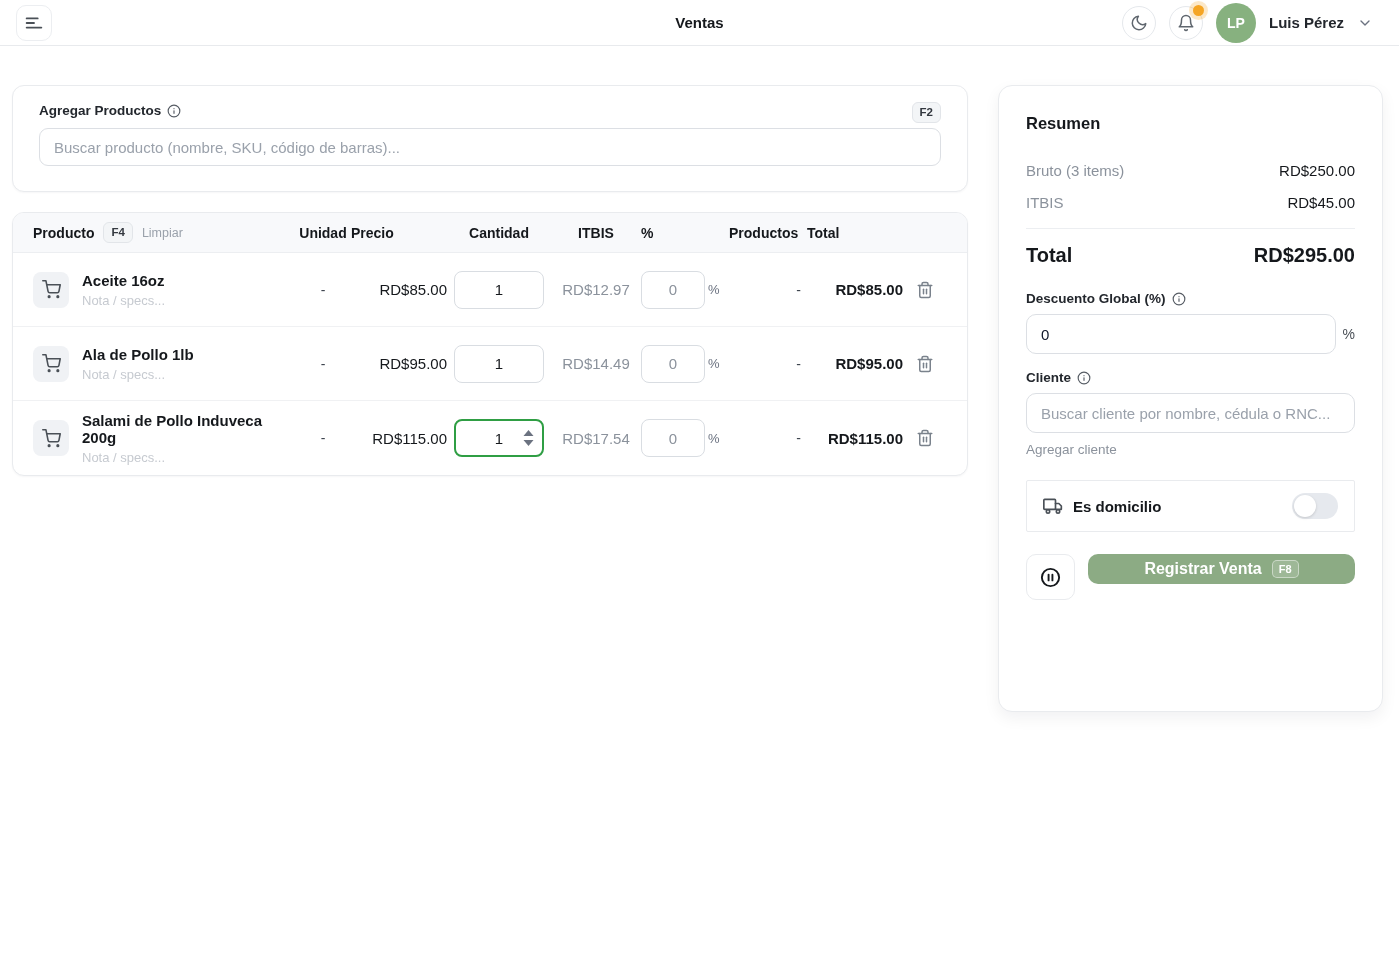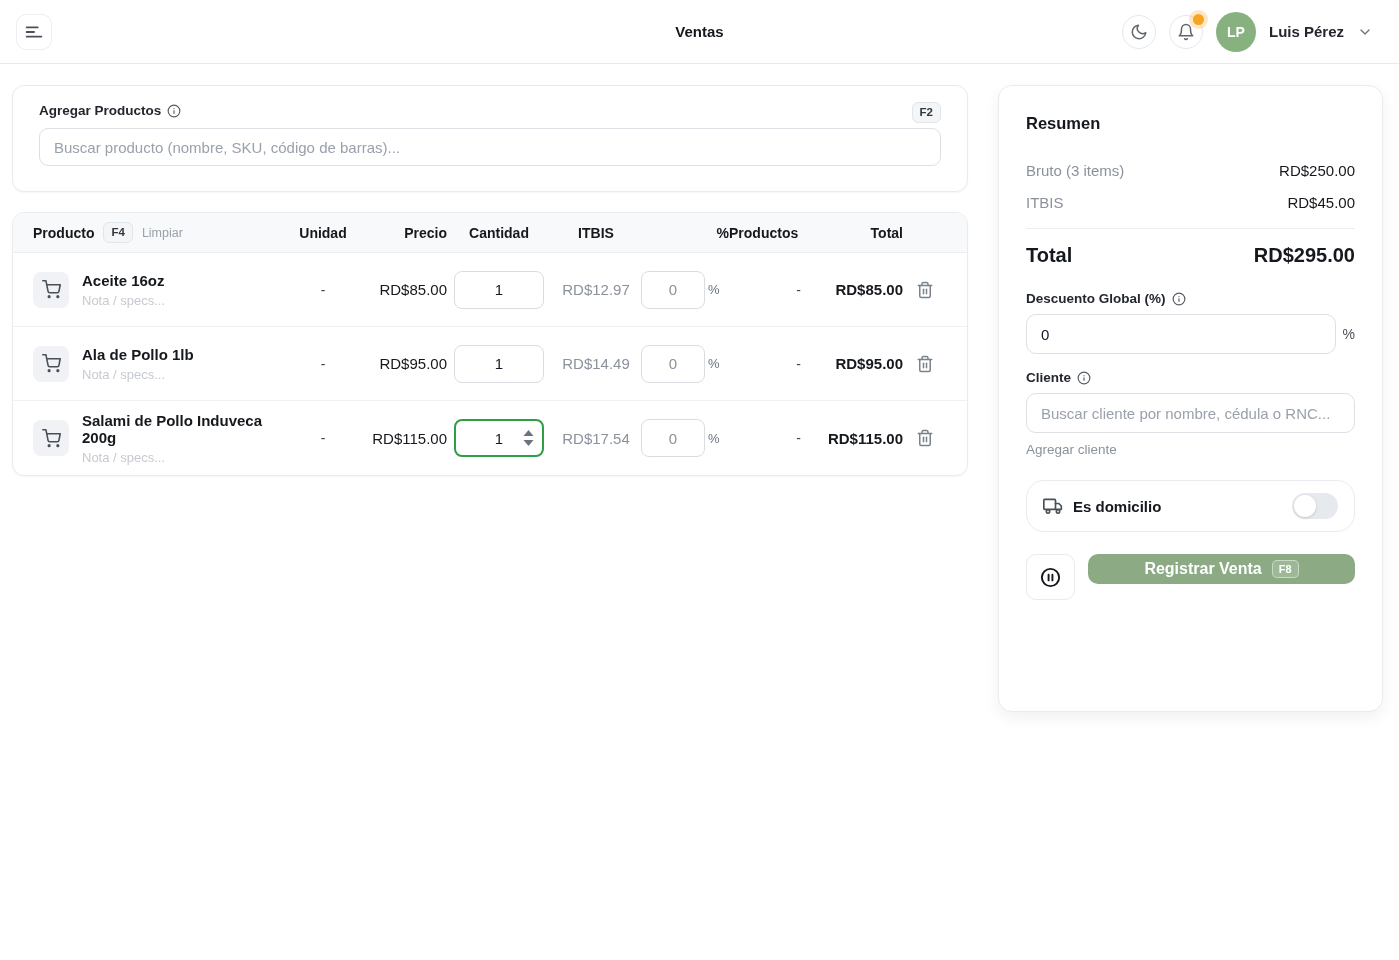--- a/index.html
+++ b/index.html
@@ -1,20 +1,20 @@
 <!DOCTYPE html>
 <html><head>
 <meta charset="utf-8">
 <style>
   * { margin:0; padding:0; box-sizing:border-box; }
   html,body { width:1399px; height:960px; background:#ffffff; font-family:"Liberation Sans", sans-serif; color:#15181c; overflow:hidden; }
   .stage { position:relative; width:1399px; height:960px; }
 
   
-  .topbar { position:absolute; top:0; left:0; width:100%; height:64px; background:#fff; border-bottom:1px solid #e8eaed; display:flex; align-items:center; }
+  .topbar { position:absolute; top:0; left:0; width:100%; height:46px; background:#fff; border-bottom:1px solid #e8eaed; display:flex; align-items:center; }
   .hamburger { margin-left:16px; width:36px; height:36px; border:1px solid #eceef1; border-radius:10px; background:#fff; display:flex; align-items:center; justify-content:center; cursor:pointer; }
   .page-title { position:absolute; left:50%; transform:translateX(-50%); font-size:15px; font-weight:700; color:#15181c; }
   .top-right { margin-left:auto; margin-right:26px; display:flex; align-items:center; gap:13px; }
   .icon-circle { width:34px; height:34px; border-radius:50%; border:1px solid #e5e8ec; background:#fff; display:flex; align-items:center; justify-content:center; cursor:pointer; position:relative; }
   .notif-dot { position:absolute; top:-2px; right:-2px; width:11px; height:11px; border-radius:50%; background:#F5A524; box-shadow:0 0 0 4px rgba(245,165,36,.25); }
   .avatar { width:40px; height:40px; border-radius:50%; background:#87b17f; color:#fff; font-weight:700; font-size:14px; display:flex; align-items:center; justify-content:center; }
   .user-name { font-size:15px; font-weight:600; color:#23272d; }
 
   
   .card { position:absolute; background:#fff; border:1px solid #e9ebee; border-radius:12px; box-shadow:0 1px 2px rgba(16,24,40,.04); }
@@ -27,21 +27,21 @@
   .text-input { width:100%; height:38px; border:1px solid #dcdfe4; border-radius:9px; padding:0 14px; font-size:15px; color:#0f172a; background:#fff; font-family:"Liberation Sans", sans-serif; outline:none; }
   .text-input::placeholder { color:#9aa1ab; }
   .add-card .text-input { margin-top:10px; }
 
   
   .table-card { left:12px; top:212px; width:956px; overflow:hidden; }
   .tgrid { display:grid; grid-template-columns:1fr 56px 96px 104px 90px 88px 78px 96px 44px; align-items:center; padding:0 20px; }
   .thead { background:#f8f9fb; height:40px; border-bottom:1px solid #eceef1; font-size:14px; font-weight:700; color:#15181c; }
   .th-prod { display:flex; align-items:center; gap:9px; }
   .limpiar { font-size:12.5px; font-weight:400; color:#9aa1ab; cursor:pointer; }
-  .th-c { text-align:center; } .th-r { text-align:right; } .th-l { text-align:left; }
+  .th-c { text-align:center; } .th-r { text-align:left; } .th-l { text-align:left; }
   .trow { height:74px; border-bottom:1px solid #f0f1f3; }
   .trow:last-child { border-bottom:none; }
   .prod-cell { display:flex; align-items:center; gap:13px; }
   .prod-icon { width:36px; height:36px; border-radius:8px; background:#f0f2f5; display:flex; align-items:center; justify-content:center; flex:none; }
   .prod-name { font-size:15px; font-weight:700; color:#15181c; }
   .prod-note { font-size:13px; color:#c6cad0; margin-top:4px; cursor:text; }
   .cell-c { text-align:center; font-size:14px; color:#3f4650; }
   .cell-r { text-align:right; font-size:15px; color:#15181c; }
   .itbis-cell { text-align:center; font-size:15px; color:#8b929c; }
   .qty-wrap { display:flex; justify-content:center; }
@@ -66,21 +66,21 @@
   .total-row { display:flex; justify-content:space-between; align-items:center; margin-bottom:24px; }
   .total-label { font-size:20px; font-weight:800; }
   .total-value { font-size:20px; font-weight:800; }
   .fgroup { margin-bottom:16px; }
   .fgroup .field-label { margin-bottom:8px; }
   .dg-wrap { display:flex; align-items:center; gap:7px; }
   .dg-wrap .text-input { height:40px; border-radius:10px; }
   .dg-suffix { font-size:14px; color:#4a5057; }
   .select-box { height:40px; border:1px solid #dcdfe4; border-radius:10px; display:flex; align-items:center; justify-content:space-between; padding:0 13px; font-size:15px; color:#15181c; cursor:pointer; background:#fff; }
   .limpiar-cliente { font-size:13.5px; color:#8b929c; margin-top:9px; cursor:pointer; }
-  .domicilio-card { margin-top:23px; height:52px; border:1px solid #e9ebee; border-radius:18px; display:flex; align-items:center; gap:10px; padding:0 16px; }
+  .domicilio-card { margin-top:23px; height:52px; border:1px solid #e9ebee; border-radius:2px; display:flex; align-items:center; gap:10px; padding:0 16px; }
   .domicilio-label { font-size:15px; font-weight:700; color:#15181c; }
   .toggle { margin-left:auto; width:46px; height:26px; border-radius:13px; background:#e6e9ee; position:relative; cursor:pointer; }
   .toggle .knob { position:absolute; left:2px; top:2px; width:22px; height:22px; border-radius:50%; background:#fff; box-shadow:0 1px 3px rgba(0,0,0,.15); }
   .actions { margin-top:22px; display:flex; gap:13px; }
   .pause-btn { width:49px; height:46px; border:1px solid #e9ebee; border-radius:10px; background:#fff; display:flex; align-items:center; justify-content:center; cursor:pointer; }
   .register-btn { flex:1; height:30px; border:none; border-radius:10px; background:#8cab84; color:#fff; font-size:16px; font-weight:700; display:flex; align-items:center; justify-content:center; gap:10px; cursor:pointer; font-family:"Liberation Sans", sans-serif; }
   .kbd-light { font-size:11px; font-weight:600; color:#fff; background:rgba(255,255,255,.16); border:1px solid rgba(255,255,255,.45); border-radius:5px; padding:2px 6px; }
   svg { display:block; }
 </style>
 </head>

